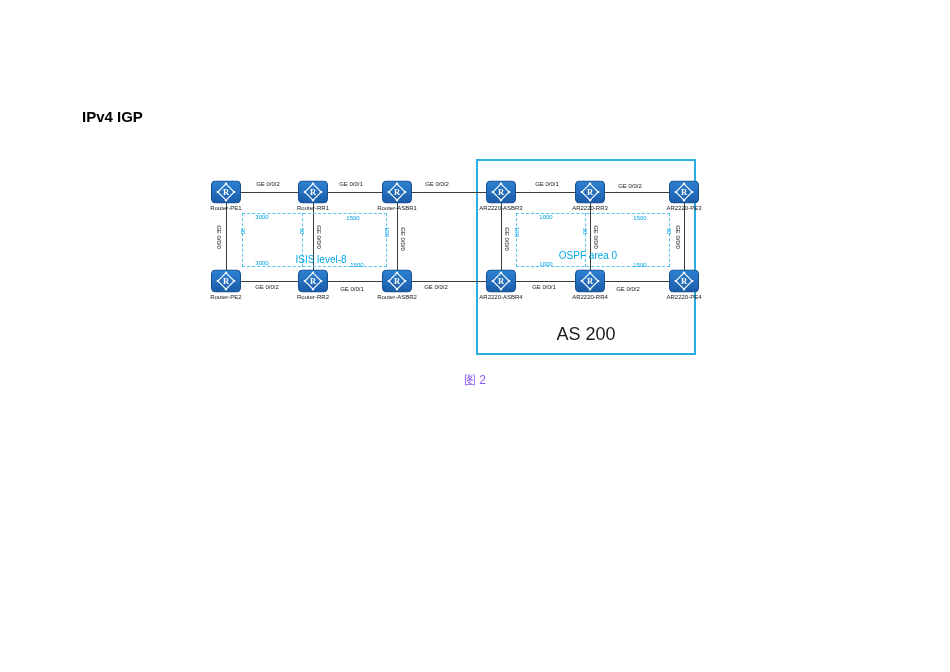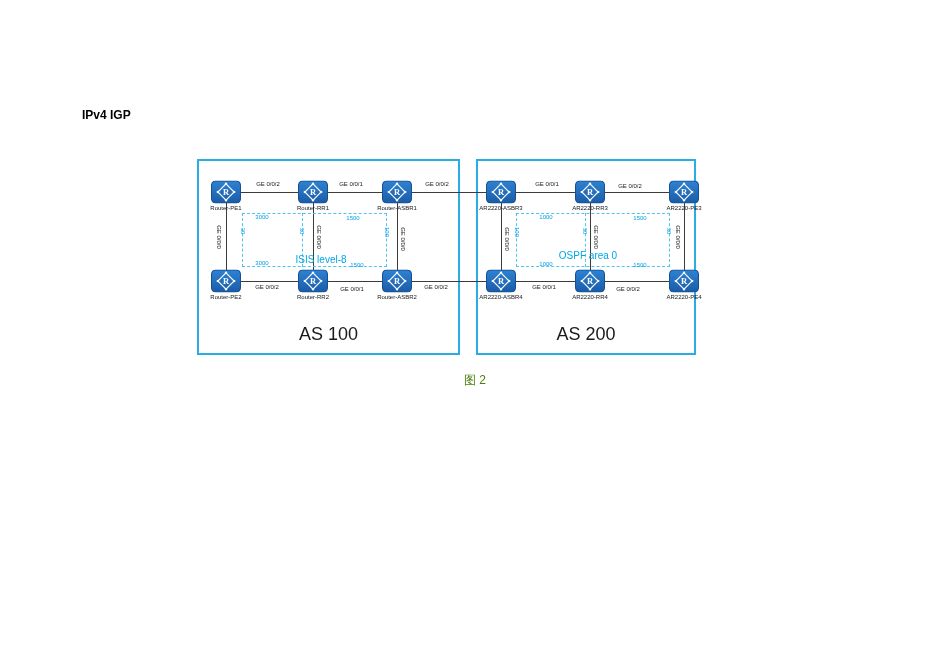--- a/index.html
+++ b/index.html
@@ -1,38 +1,38 @@
 <!DOCTYPE html>
 <html><head>
 <meta charset="utf-8">
 <style>
   html,body{margin:0;padding:0;background:#fff;}
   .page{position:relative;width:950px;height:672px;background:#fff;overflow:hidden;
         font-family:"Liberation Sans",sans-serif;color:#1a1a1a;}
-  .page-title{position:absolute;left:82px;top:108px;font-size:12px;font-weight:bold;color:#000;}
+  .page-title{position:absolute;left:82px;top:108px;font-size:15px;font-weight:bold;color:#000;}
   .asbox{position:absolute;border:2px solid #29ade3;background:#fff;box-sizing:border-box;}
   .asbox.as100{left:197px;top:159px;width:263px;height:196px;}
   .asbox.as200{left:476px;top:159px;width:220px;height:196px;}
   .asname{position:absolute;bottom:8px;width:100%;text-align:center;font-size:18px;color:#1a1a1a;}
   .hl{position:absolute;height:1px;background:#3c3c3c;z-index:2;}
   .vl{position:absolute;width:1px;background:#3c3c3c;z-index:2;}
   .dash{position:absolute;border:1px dashed #53c4f0;box-sizing:border-box;z-index:3;background:transparent;}
   .dashline{position:absolute;border-left:1px dashed #53c4f0;width:0;z-index:3;}
   .router{position:absolute;width:30px;height:23px;transform:translate(-50%,-50%);z-index:4;}
   .rlabel{position:absolute;top:24px;left:50%;transform:translateX(-50%);white-space:nowrap;
           font-size:6px;color:#1a1a1a;z-index:5;}
   .plabel{position:absolute;transform:translate(-50%,-50%);font-size:6px;color:#222;
           white-space:nowrap;z-index:5;background:transparent;}
   .plabel.rot{transform:translate(-50%,-50%) rotate(90deg);}
   .cost{position:absolute;transform:translate(-50%,-50%);font-size:6px;color:#00a0e9;
         white-space:nowrap;z-index:5;}
   .cost.rot{transform:translate(-50%,-50%) rotate(90deg);}
   .arealabel{position:absolute;transform:translate(-50%,-50%);font-size:10px;color:#00a7e6;
              white-space:nowrap;z-index:5;}
-  .caption{position:absolute;left:0;top:372px;width:950px;text-align:center;font-size:12px;color:#4d7c0f;}
+  .caption{position:absolute;left:0;top:372px;width:950px;text-align:center;font-size:12px;color:#8b5cf6;}
 </style>
 </head>
 <body>
 
 <div class="page">
 
   <svg width="0" height="0" style="position:absolute">
     <defs>
       <linearGradient id="rg" x1="0" y1="0" x2="0" y2="1">
         <stop offset="0" stop-color="#2e82d2"></stop>
@@ -45,23 +45,20 @@
         <path d="M15 1.6 L16.6 3.8 L13.4 3.8 Z" fill="#ffffff"></path>
         <path d="M15 21.4 L16.6 19.2 L13.4 19.2 Z" fill="#ffffff"></path>
         <path d="M5.1 11.5 L7.3 9.9 L7.3 13.1 Z" fill="#ffffff"></path>
         <path d="M24.9 11.5 L22.7 9.9 L22.7 13.1 Z" fill="#ffffff"></path>
       </g>
     </defs>
   </svg>
 
   <div class="page-title">IPv4 IGP</div>
 
-  <div class="asbox as100">
-    <div class="asname">AS 100</div>
-  </div>
   <div class="asbox as200">
     <div class="asname">AS 200</div>
   </div>
 
   <div class="hl" style="left:226px;top:192px;width:458px;"></div>
   <div class="hl" style="left:226px;top:281px;width:458px;"></div>
   <div class="vl" style="left:226px;top:192px;height:89px;"></div>
   <div class="vl" style="left:313px;top:192px;height:89px;"></div>
   <div class="vl" style="left:397px;top:192px;height:89px;"></div>
   <div class="vl" style="left:501px;top:192px;height:89px;"></div>

